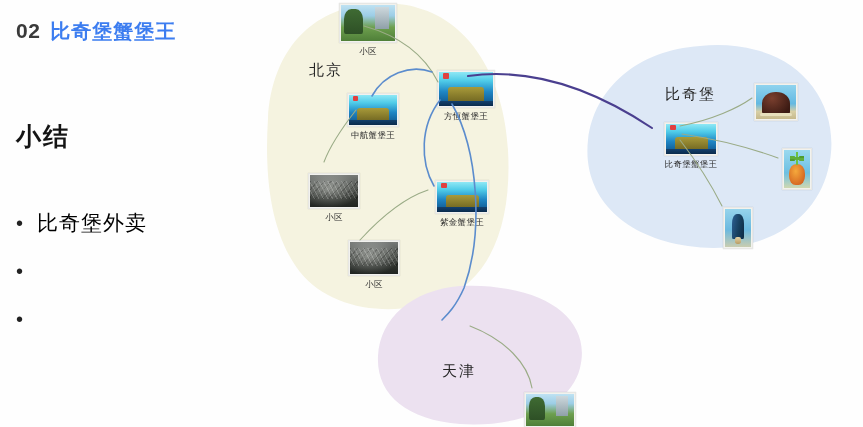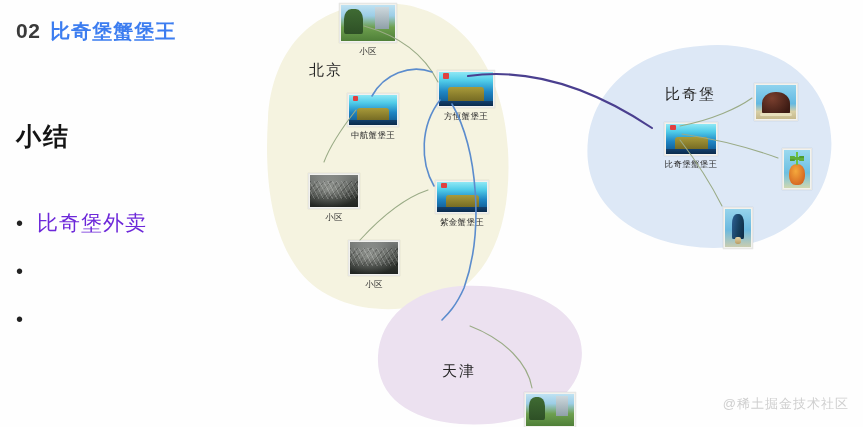--- a/index.html
+++ b/index.html
@@ -78,21 +78,21 @@
   }
   .bullet-dot {
     font-size: 20px;
     line-height: 26px;
     color: #222;
     flex: 0 0 auto;
   }
   .bullet-text {
     font-size: 21px;
     line-height: 26px;
-    color: #6d28d9;
+    color: #000000;
     letter-spacing: 1px;
   }
 
   
   .diagram {
     position: absolute;
     left: 0; top: 0;
     width: 863px;
     height: 427px;
     z-index: 5;
@@ -460,15 +460,14 @@
         </li>
         <li class="bullet-item">
           <span class="bullet-dot">•</span>
         </li>
         <li class="bullet-item">
           <span class="bullet-dot">•</span>
         </li>
       </ul>
   </div>
 
-  <div class="watermark">@稀土掘金技术社区</div>
 
 </div>
 
 </body></html>

